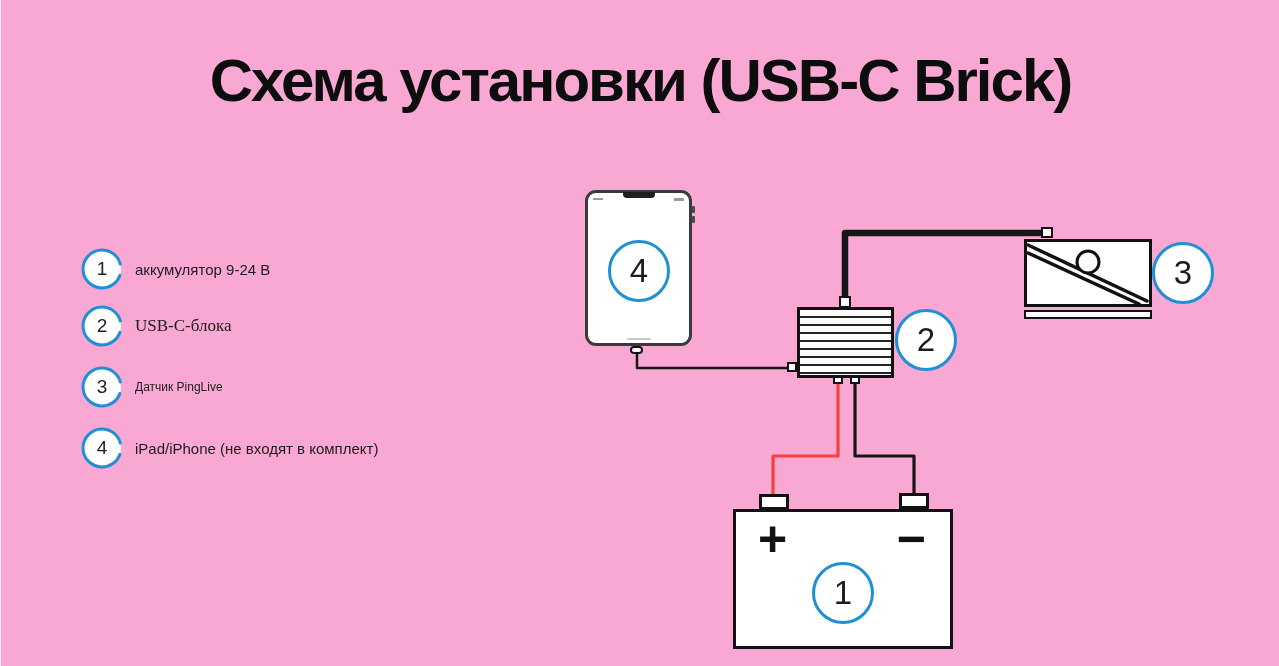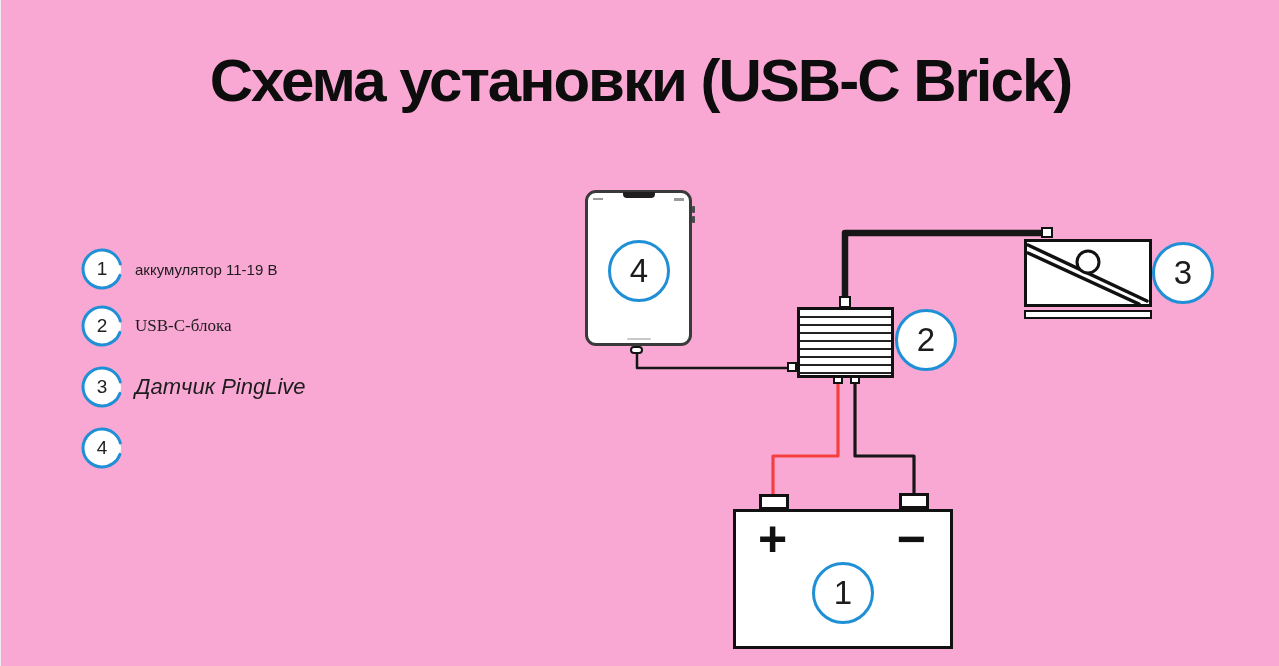--- a/index.html
+++ b/index.html
@@ -17,21 +17,21 @@
   .legend-row{position:absolute;left:80px;display:flex;align-items:center;height:42px;}
   .legend-row .marker{position:relative;width:42px;height:42px;flex:0 0 42px;}
   .legend-row .marker svg{display:block;}
   .legend-row .marker .num{
     position:absolute;inset:0;display:flex;align-items:center;justify-content:center;
     font-size:19px;color:#222;
   }
   .legend-row .lbl{margin-left:12px;color:#1c1c1c;white-space:nowrap;}
   .legend-row.r1{top:248px;} .legend-row.r1 .lbl{font-size:15px;}
   .legend-row.r2{top:305px;} .legend-row.r2 .lbl{font-size:17px;font-family:Liberation Serif, serif;}
-  .legend-row.r3{top:366px;} .legend-row.r3 .lbl{font-size:22px;font-style:italic;}
+  .legend-row.r3{top:366px;} .legend-row.r3 .lbl{font-size:12px;}
   .legend-row.r4{top:427px;} .legend-row.r4 .lbl{font-size:15px;}
   
   .wires{position:absolute;left:0;top:0;z-index:1;}
   
   .device{position:absolute;background:#fff;z-index:2;box-sizing:border-box;}
   .tablet{left:584px;top:190px;width:107px;height:156px;border:3.5px solid #3a3a3a;border-radius:11px;}
   .tablet .notch{position:absolute;top:-1px;left:50%;transform:translateX(-50%);width:32px;height:6px;background:#1f1f1f;border-radius:0 0 4px 4px;}
   .tablet .status-l{position:absolute;top:5px;left:5px;width:10px;height:2px;background:#9a9a9a;}
   .tablet .status-r{position:absolute;top:5px;right:5px;width:10px;height:2.5px;background:#9a9a9a;}
   .tablet .home{position:absolute;bottom:3px;left:50%;transform:translateX(-50%);width:24px;height:2.5px;background:#c8c8c8;border-radius:2px;}
@@ -77,21 +77,21 @@
 
   <div class="title">Схема установки (USB-C Brick)</div>
 
   <div class="legend-row r1">
     <span class="marker">
       <svg width="42" height="42" viewBox="0 0 42 42">
         <circle cx="21" cy="21" r="19" fill="#fff" stroke="#1f8fd6" stroke-width="3" stroke-dasharray="107 13" stroke-dashoffset="113.5" stroke-linecap="round"></circle>
       </svg>
       <span class="num">1</span>
     </span>
-    <span class="lbl">аккумулятор 11-19 В</span>
+    <span class="lbl">аккумулятор 9-24 В</span>
   </div>
 
   <div class="legend-row r2">
     <span class="marker">
       <svg width="42" height="42" viewBox="0 0 42 42">
         <circle cx="21" cy="21" r="19" fill="#fff" stroke="#1f8fd6" stroke-width="3" stroke-dasharray="107 13" stroke-dashoffset="113.5" stroke-linecap="round"></circle>
       </svg>
       <span class="num">2</span>
     </span>
     <span class="lbl">USB-C-блока</span>
@@ -107,20 +107,21 @@
     <span class="lbl">Датчик PingLive</span>
   </div>
 
   <div class="legend-row r4">
     <span class="marker">
       <svg width="42" height="42" viewBox="0 0 42 42">
         <circle cx="21" cy="21" r="19" fill="#fff" stroke="#1f8fd6" stroke-width="3" stroke-dasharray="107 13" stroke-dashoffset="113.5" stroke-linecap="round"></circle>
       </svg>
       <span class="num">4</span>
     </span>
+    <span class="lbl">iPad/iPhone (не входят в комплект)</span>
   </div>
 
   <svg class="wires" width="1279" height="666" viewBox="0 0 1279 666">
     <path d="M636 351 L636 368 L792 368" fill="none" stroke-width="2.5" stroke-linejoin="round" stroke="#161616"></path>
     <path d="M844 301 L844 233 L1044 233" fill="none" stroke-width="6.5" stroke-linejoin="round" stroke="#161616"></path>
     <path d="M837 380 L837 456 L772 456 L772 497" fill="none" stroke-width="3.2" stroke-linejoin="round" stroke="#f54040"></path>
     <path d="M854 380 L854 456 L913 456 L913 496" fill="none" stroke-width="3.2" stroke-linejoin="round" stroke="#161616"></path>
   </svg>
 
   <div class="device tablet">

